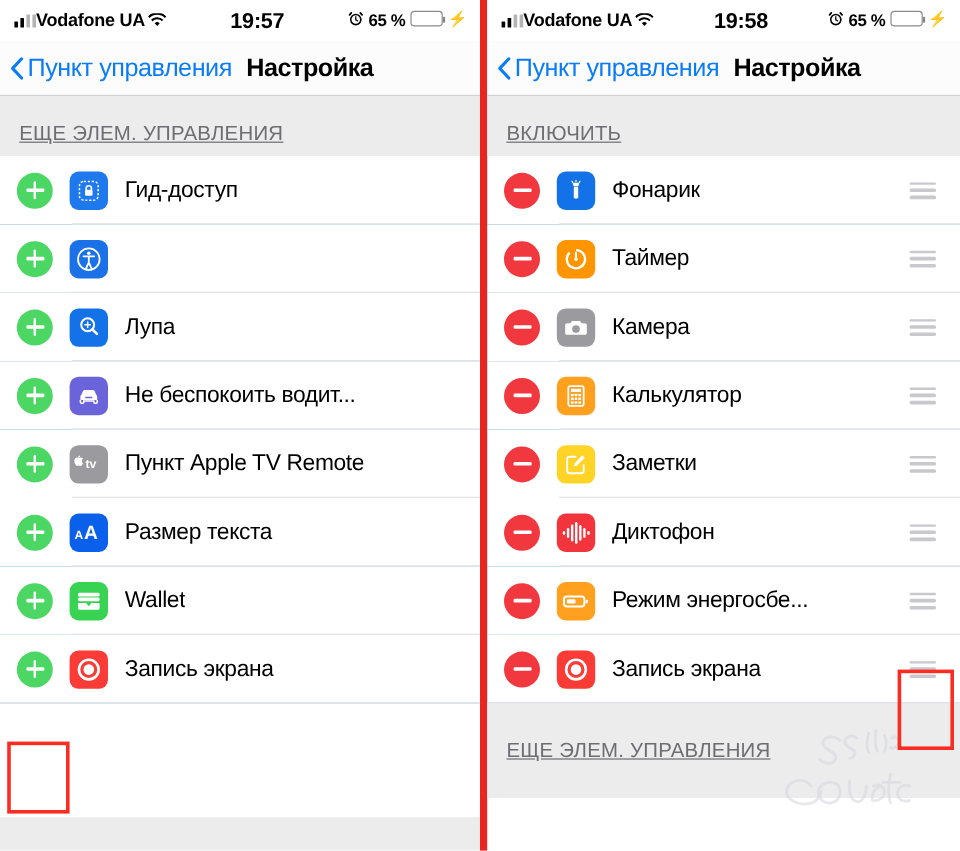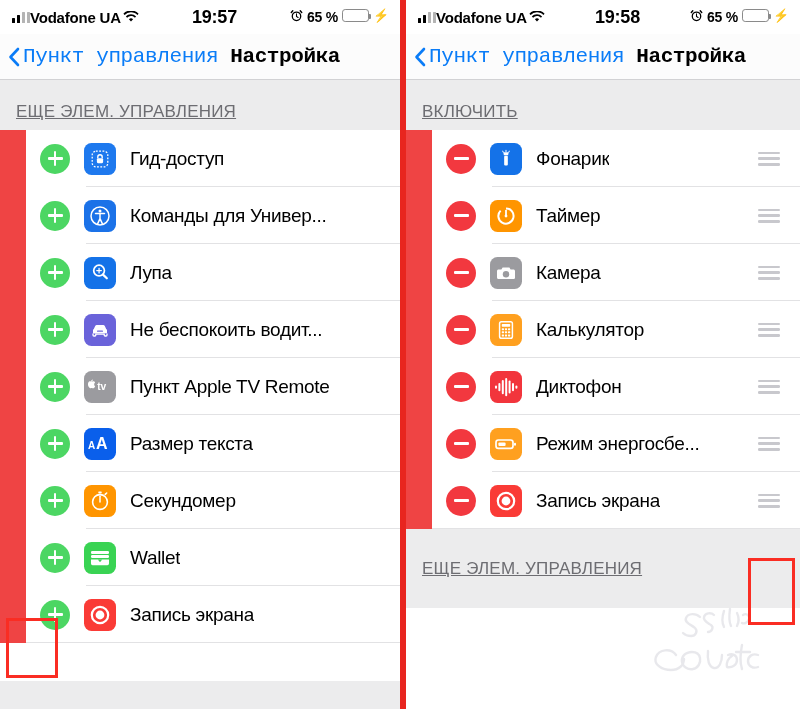--- a/index.html
+++ b/index.html
@@ -49,21 +49,20 @@
   }
   .bolt { font-size: 13px; font-weight: bold; line-height: 1; margin-left: 1px; }
 
   
   .navbar {
     height: 46px;
     display: flex; align-items: center;
     padding-left: 8px;
     background: #fcfcfc;
     border-bottom: 1px solid #d2d2d4;
-    font-family: Liberation Mono, monospace;
   }
   .back {
     display: flex; align-items: center;
     color: #0a7cf7; font-size: 21px; letter-spacing: -0.4px;
     cursor: pointer;
   }
   .chev {
     width: 12px; height: 20px; margin-right: 3px;
     display: inline-block;
   }
@@ -76,21 +75,21 @@
   .section-header {
     background: #ececed;
     height: 50px;
     display: flex; align-items: flex-end;
     padding: 0 0 8px 16px;
     font-size: 17px; color: #6d6d72; letter-spacing: 0.2px; text-decoration: underline;
   }
   .section-header.tall { height: 79px; align-items: center; padding-bottom: 0; }
 
   
-  .list { background: #ef4444; padding-left: 26px; }
+  .list { background: #0369a1; }
   .row {
     position: relative;
     height: 57px;
     display: flex; align-items: center;
     padding-left: 14px;
     background: #fff;
   }
   .row:after {
     content: ""; position: absolute; left: 60px; right: 0; bottom: 0;
     height: 1px; background: #e2e2e4;
@@ -220,21 +219,20 @@
             <span class="bar h"></span>
             <span class="bar v"></span>
           </div>
         <div class="app-icon" style="background:#1b72e8">
           <svg width="24" height="24" viewBox="0 0 24 24">
               <circle cx="12" cy="12" r="9" fill="none" stroke="#fff" stroke-width="1.5"></circle>
               <circle cx="12" cy="7" r="1.5" fill="#fff"></circle>
               <path d="M7.5 9.6h9M12 9.6v5m0 0-2.3 5M12 14.6l2.3 5" stroke="#fff" stroke-width="1.5" stroke-linecap="round" fill="none"></path>
             </svg>
         </div>
-        <div class="row-label">Команды для Универ...</div>
       </div>
 
       <div class="row">
         <div class="tog-wrap toggle add">
             <span class="bar h"></span>
             <span class="bar v"></span>
           </div>
         <div class="app-icon" style="background:#1472e8">
           <svg width="23" height="23" viewBox="0 0 24 24">
               <circle cx="10.5" cy="10" r="5.6" fill="none" stroke="#fff" stroke-width="1.8"></circle>
@@ -282,35 +280,20 @@
           </div>
         <div class="app-icon" style="background:#0a5feb">
           <svg width="30" height="20" viewBox="0 0 30 20">
               <text x="3" y="15" font-family="Liberation Sans, sans-serif" font-size="10" font-weight="bold" fill="#fff">A</text>
               <text x="11" y="15" font-family="Liberation Sans, sans-serif" font-size="16" font-weight="bold" fill="#fff">A</text>
             </svg>
         </div>
         <div class="row-label">Размер текста</div>
       </div>
 
-      <div class="row">
-        <div class="tog-wrap toggle add">
-            <span class="bar h"></span>
-            <span class="bar v"></span>
-          </div>
-        <div class="app-icon" style="background:#ff9500">
-          <svg width="24" height="24" viewBox="0 0 24 24">
-              <circle cx="12" cy="13" r="7.4" fill="none" stroke="#fff" stroke-width="1.6"></circle>
-              <path d="M12 13V7.2" stroke="#fff" stroke-width="1.5" stroke-linecap="round"></path>
-              <rect x="10.3" y="2.6" width="3.4" height="1.8" rx="0.6" fill="#fff"></rect>
-              <path d="M17.2 5.4l1.5-1.4" stroke="#fff" stroke-width="1.6" stroke-linecap="round"></path>
-            </svg>
-        </div>
-        <div class="row-label">Секундомер</div>
-      </div>
 
       <div class="row">
         <div class="tog-wrap toggle add">
             <span class="bar h"></span>
             <span class="bar v"></span>
           </div>
         <div class="app-icon" style="background:#39d353">
           <svg width="24" height="20" viewBox="0 0 24 20">
               <rect x="3" y="3" width="18" height="3" rx="1.2" fill="#fff"></rect>
               <rect x="3" y="7" width="18" height="3" rx="1.2" fill="#fff"></rect>
@@ -466,20 +449,37 @@
             </svg>
         </div>
         <div class="row-label">Калькулятор</div>
         <div class="drag-handle">
             <span></span>
             <span></span>
             <span></span>
           </div>
       </div>
 
+      <div class="row">
+        <div class="tog-wrap toggle remove">
+            <span class="bar h"></span>
+          </div>
+        <div class="app-icon" style="background:#ffd426">
+          <svg width="22" height="22" viewBox="0 0 24 24">
+              <path d="M19 12.6v5.2c0 1.2-1 2.2-2.2 2.2H6.2A2.2 2.2 0 0 1 4 17.8V7.2C4 6 5 5 6.2 5h5.4" fill="none" stroke="#fff" stroke-width="1.7" stroke-linecap="round"></path>
+              <path d="M17.6 3.6 20 6l-7 7-3 1 1-3z" fill="#fff"></path>
+            </svg>
+        </div>
+        <div class="row-label">Заметки</div>
+        <div class="drag-handle">
+            <span></span>
+            <span></span>
+            <span></span>
+          </div>
+      </div>
 
       <div class="row">
         <div class="tog-wrap toggle remove">
             <span class="bar h"></span>
           </div>
         <div class="app-icon" style="background:#f2353c">
           <svg width="26" height="22" viewBox="0 0 26 22">
               <g fill="#fff">
                 <rect x="2" y="9.4" width="2" height="3.4" rx="1"></rect>
                 <rect x="5.4" y="7" width="2" height="8.2" rx="1"></rect>

